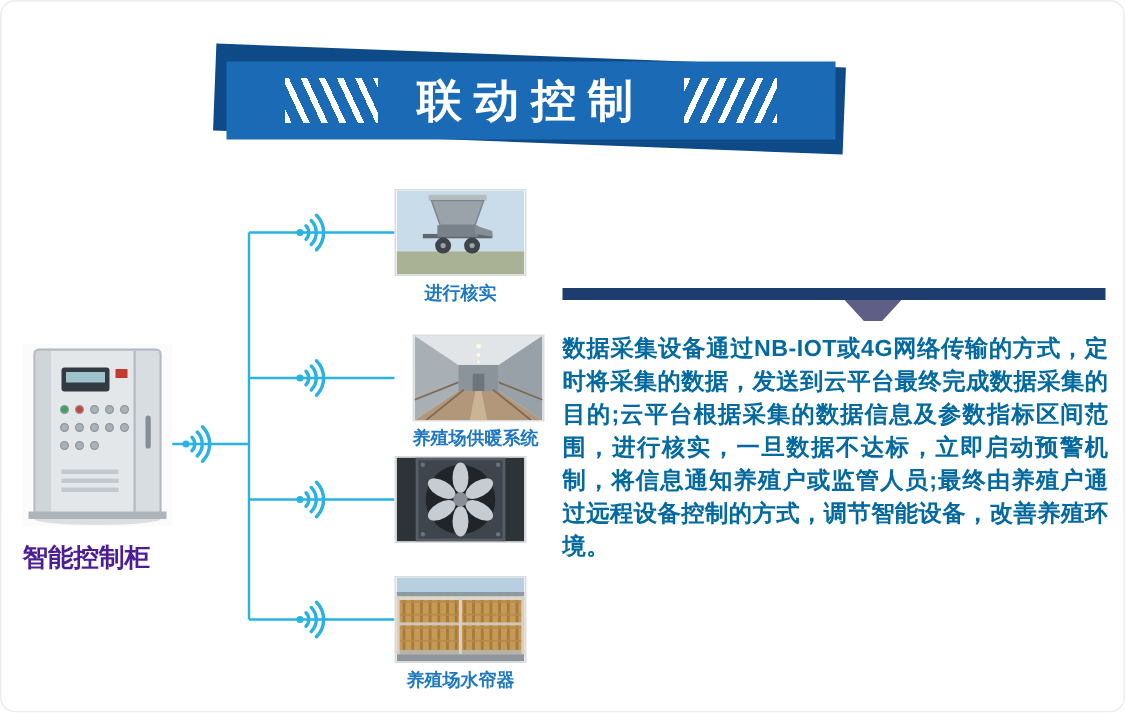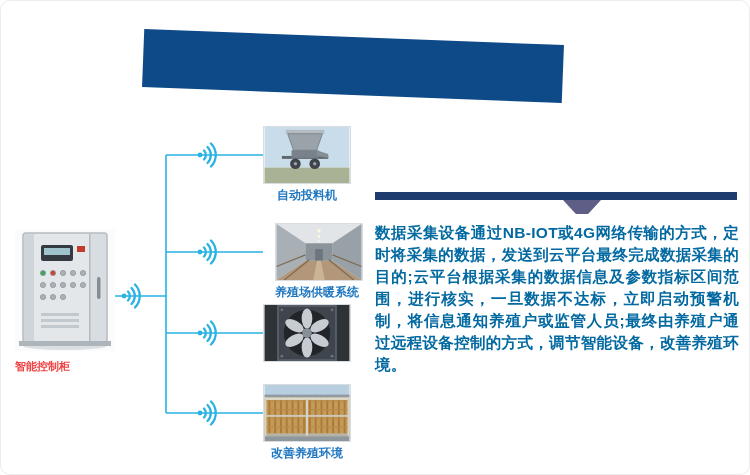--- a/index.html
+++ b/index.html
@@ -19,21 +19,21 @@
     background:#1a6ab5; display:flex; align-items:center; justify-content:center; gap:26px;
   }
   .banner-title {
     color:#ffffff; font-size:30px; font-weight:bold; letter-spacing:8px; white-space:nowrap;
   }
   .hatch { width:62px; height:30px; display:inline-block; }
   .hatch-left  { background:repeating-linear-gradient(65deg,  #ffffff 0 4px, transparent 4px 11px); }
   .hatch-right { background:repeating-linear-gradient(115deg, #ffffff 0 4px, transparent 4px 11px); }
   
   .cabinet { position:absolute; left:14px; top:228px; width:100px; }
-  .cab-label { margin-top:4px; font-size:11px; font-weight:bold; color:#ef4444; white-space:nowrap; }
+  .cab-label { margin-top:4px; font-size:17px; font-weight:bold; color:#4c1d95; white-space:nowrap; }
   
   .net { position:absolute; left:108px; top:118px; }
   .wifi { position:absolute; width:26px; height:26px; }
   .wifi svg { display:block; }
   
   .device { position:absolute; left:262px; width:88px; text-align:center; }
   .dev-img { display:block; border:1px solid #d9dde0; }
   .dev-label { margin-top:3px; font-size:12px; font-weight:bold; color:#1f78c0; white-space:nowrap; }
   .d1 { top:125px; } .d2 { top:222px;padding-left:12px; } .d3 { top:303px; } .d4 { top:383px; }
   
@@ -47,20 +47,25 @@
     font-size:15.5px; font-weight:bold; line-height:1.42; letter-spacing:0.3px;
     color:#0369a1; text-align:justify;
   }
 </style>
 </head>
 <body>
 
 <div class="stage">
 
   <div class="banner-back"></div>
+  <div class="banner">
+    <span class="hatch hatch-left"></span>
+    <span class="banner-title">联动控制</span>
+    <span class="hatch hatch-right"></span>
+  </div>
 
   <svg class="net" width="160" height="312" viewBox="0 0 160 312">
     <path d="M4 177 H57 M57 36 V294 M57 36 H154 M57 133 H154 M57 214 H154 M57 294 H154" fill="none" stroke="#29b2e3" stroke-width="1.6"></path>
   </svg>
 
   <div class="wifi" style="left:118px;top:282px">
     <svg width="26" height="26" viewBox="0 0 26 26">
       <circle cx="5" cy="13" r="2.4" fill="#29b2e3"></circle>
       <g fill="none" stroke="#29b2e3" stroke-width="2.3" stroke-linecap="round">
         <path d="M9 8.5 A6.4 6.4 0 0 1 9 17.5"></path>
@@ -152,21 +157,21 @@
       <rect x="18" y="30" width="48" height="3" fill="#5f666c"></rect>
       <rect x="22" y="3" width="40" height="4" fill="#b4bcc2"></rect>
       <polygon points="24,7 60,7 54,24 30,24" fill="#9aa3aa" stroke="#7d858c" stroke-width="1"></polygon>
       <rect x="28" y="24" width="28" height="8" fill="#79818a"></rect>
       <polygon points="54,24 66,28 66,32 54,30" fill="#868e95"></polygon>
       <circle cx="32" cy="38" r="5.5" fill="#3f444a"></circle>
         <circle cx="32" cy="38" r="1.8" fill="#9aa2a8"></circle>
       <circle cx="52" cy="38" r="5.5" fill="#3f444a"></circle>
         <circle cx="52" cy="38" r="1.8" fill="#9aa2a8"></circle>
     </svg>
-    <div class="dev-label">自动投料机</div>
+    <div class="dev-label">进行核实</div>
   </div>
 
   <div class="device d2">
     <svg class="dev-img" width="88" height="58" viewBox="0 0 88 58">
       <rect width="88" height="58" fill="#d7dadd"></rect>
       <polygon points="0,0 88,0 58,20 30,20" fill="#e2e5e8"></polygon>
       <polygon points="0,58 88,58 58,38 30,38" fill="#b2977a"></polygon>
       <polygon points="0,0 30,20 30,38 0,58" fill="#a8b0b6"></polygon>
       <polygon points="88,0 58,20 58,38 88,58" fill="#99a1a8"></polygon>
       <rect x="30" y="20" width="28" height="18" fill="#8b939b"></rect>
@@ -223,20 +228,20 @@
       <rect y="10" width="88" height="3" fill="#8f9aa2"></rect>
       <rect y="13" width="88" height="40" fill="url(#wcpat)"></rect>
       <rect y="13" width="88" height="2.5" fill="#ddd8cc"></rect>
       <rect y="31" width="88" height="2" fill="#cfc8ba"></rect>
       <rect y="50" width="88" height="3" fill="#b8b2a4"></rect>
       <rect x="0" y="13" width="2" height="40" fill="#d8d2c6"></rect>
       <rect x="43" y="13" width="2" height="40" fill="#d8d2c6"></rect>
       <rect x="86" y="13" width="2" height="40" fill="#d8d2c6"></rect>
       <rect y="53" width="88" height="5" fill="#8f979d"></rect>
     </svg>
-    <div class="dev-label">改善养殖环境</div>
+    <div class="dev-label">养殖场水帘器</div>
   </div>
 
   <div class="desc-bar"></div>
   <div class="desc-arrow"></div>
   <p class="desc">数据采集设备通过NB-IOT或4G网络传输的方式，定时将采集的数据，发送到云平台最终完成数据采集的目的;云平台根据采集的数据信息及参数指标区间范围，进行核实，一旦数据不达标，立即启动预警机制，将信息通知养殖户或监管人员;最终由养殖户通过远程设备控制的方式，调节智能设备，改善养殖环境。</p>
 
 </div>
 
 </body></html>

